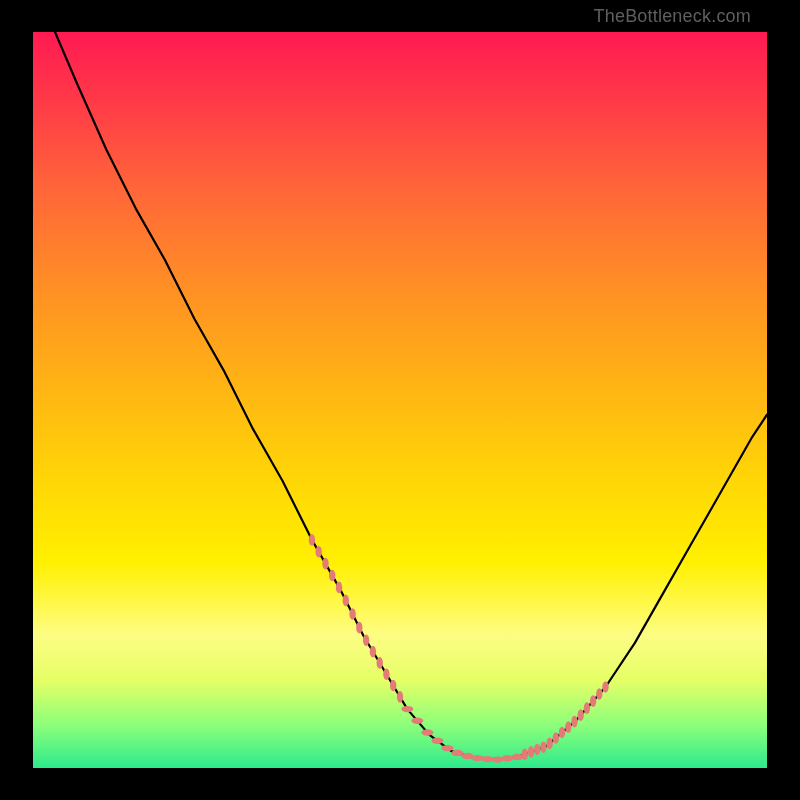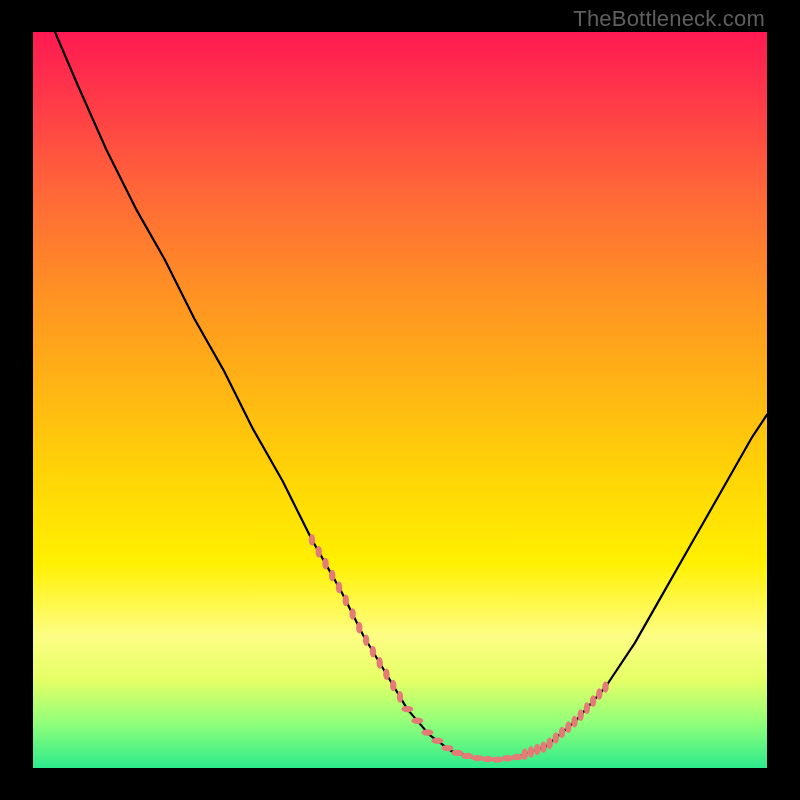--- a/index.html
+++ b/index.html
@@ -35,25 +35,25 @@
       #fff000 72%,
       #fff94f 78%,
       #fdfd84 82%,
       #e6ff66 88%,
       #8fff7a 94%,
       #2dea8c 100%
     );
   }
   .watermark {
     position: absolute;
-    right: 35px;
+    right: 49px;
     top: 6px;
     color: #5f5f5f;
     font-family: Arial, Helvetica, sans-serif;
-    font-size: 22px;
+    font-size: 18px;
     letter-spacing: 0.2px;
   }
   svg.curve {
     position: absolute;
     left: 0;
     top: 0;
     width: 734px;
     height: 736px;
     overflow: visible;
   }

